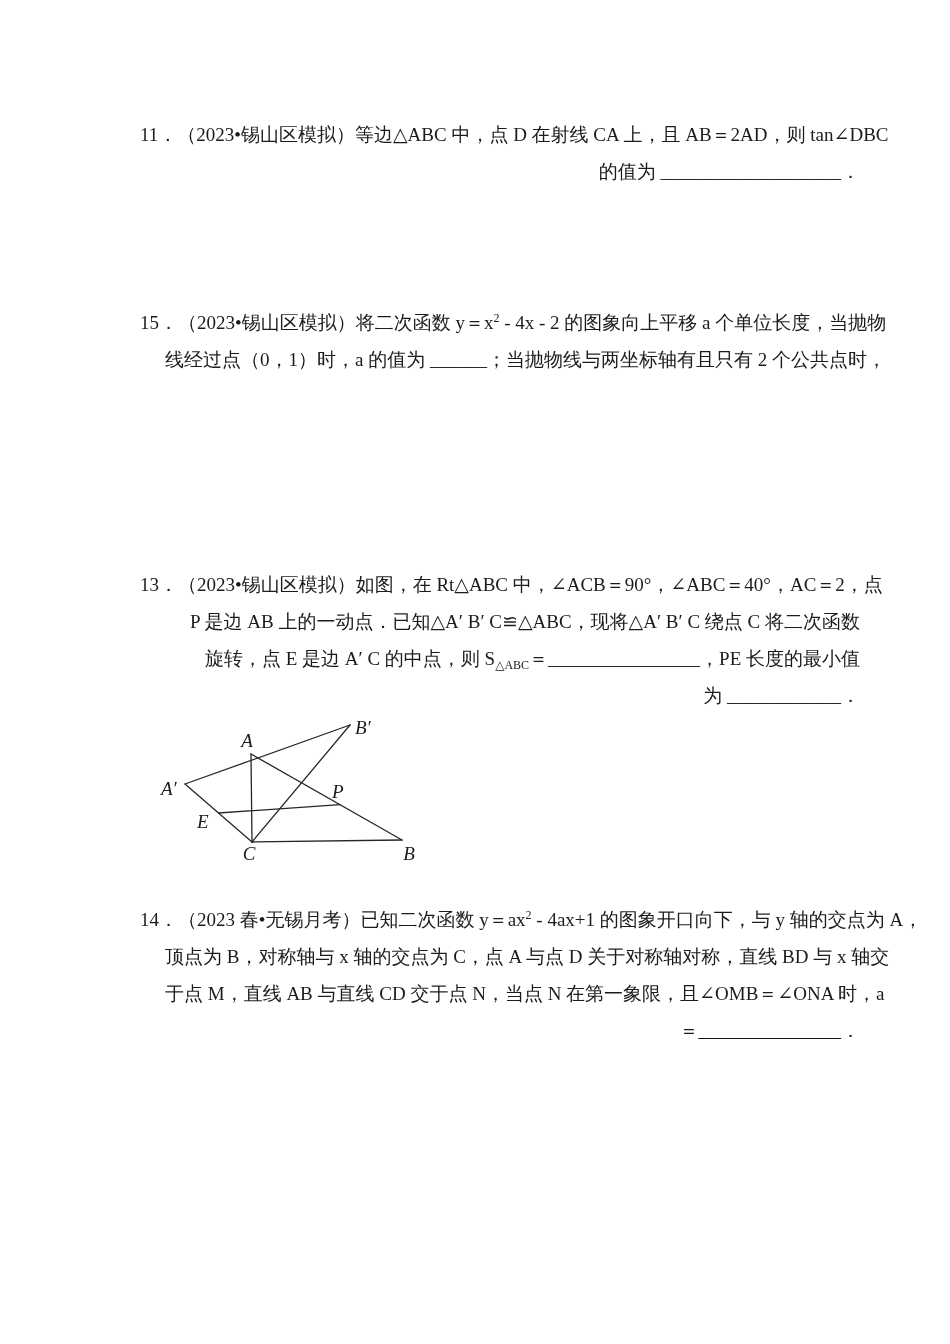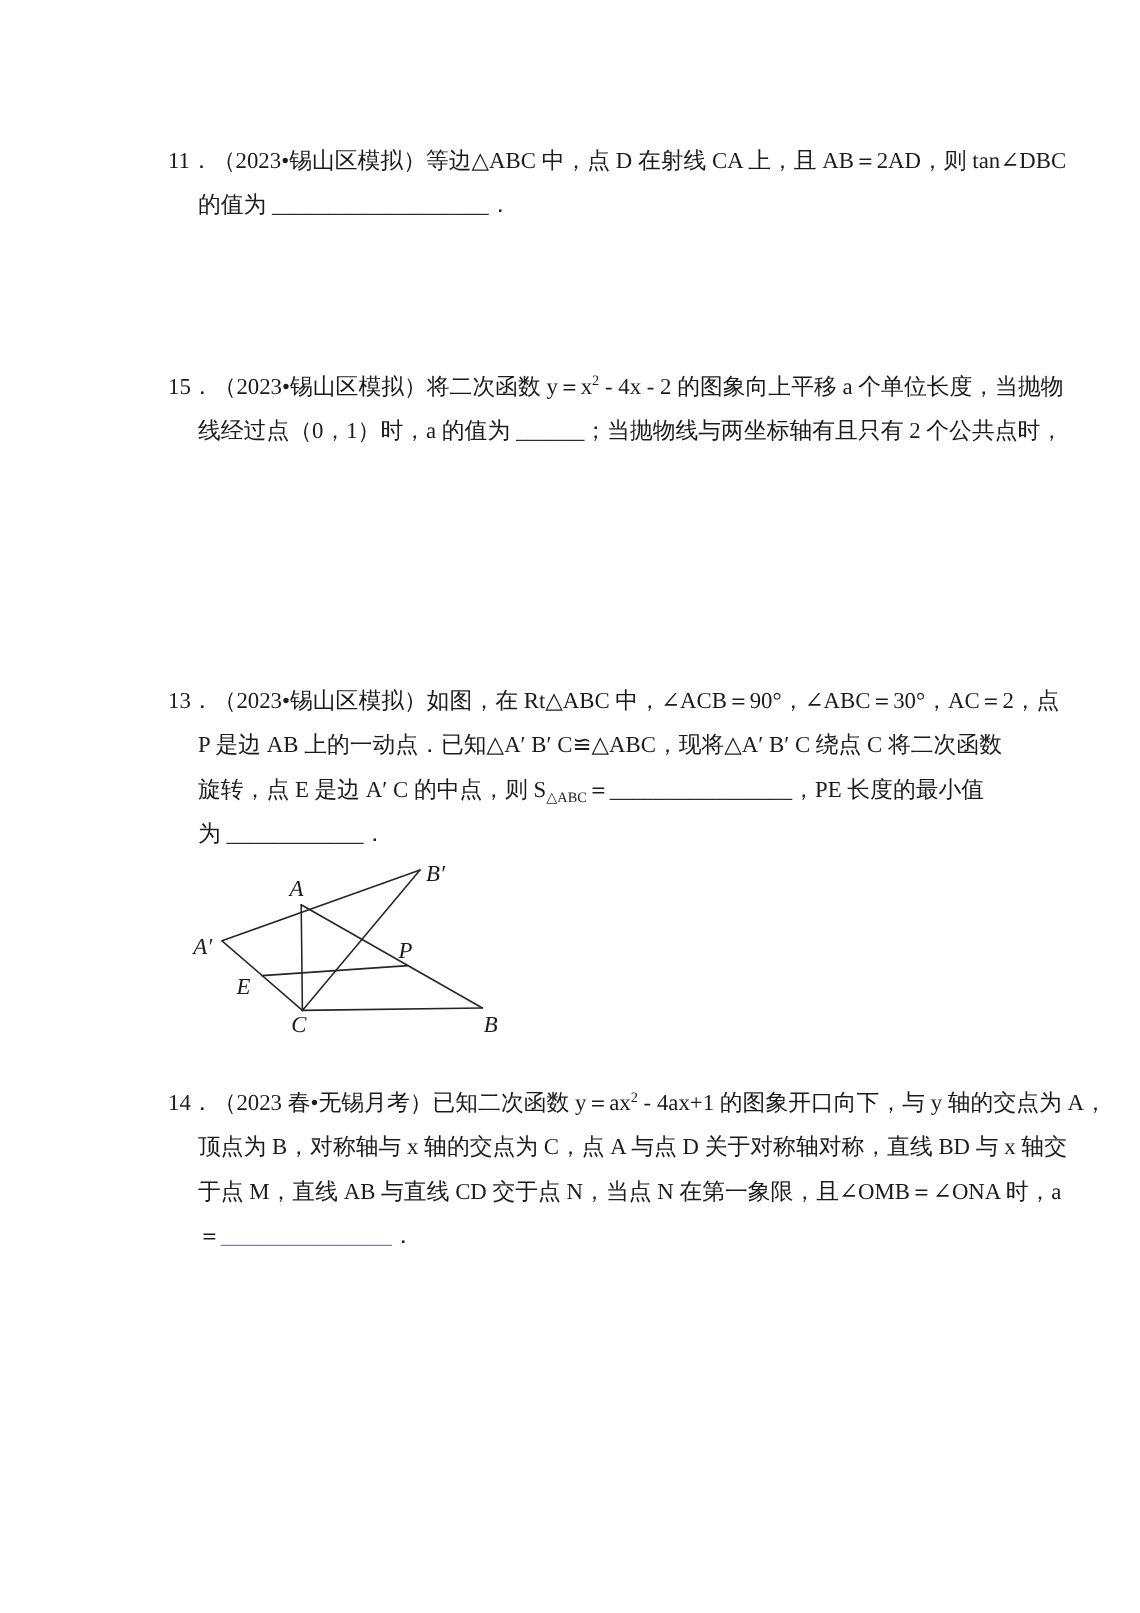--- a/index.html
+++ b/index.html
@@ -8,20 +8,21 @@
     background: #ffffff;
   }
   .page {
     position: relative;
     width: 950px;
     height: 1344px;
     background: #ffffff;
     font-family: "Liberation Serif", "DejaVu Serif", serif;
     color: #1b1b1b;
     overflow: hidden;
+    text-align: right;
   }
   .problem {
     position: absolute;
     left: 140px;
     width: 720px;
     font-size: 19px;
     line-height: 37px;
   }
   .line {
     white-space: nowrap;
@@ -37,21 +38,21 @@
     font-size: 12px;
     line-height: 0;
     vertical-align: 7px;
   }
   sub.sx {
     font-size: 12px;
     line-height: 0;
     vertical-align: -4px;
   }
   .gray-blank {
-    color: #8b5cf6;
+    color: #000000;
   }
   .figure-wrap {
     position: absolute;
     left: 155px;
     top: 700px;
     width: 280px;
     height: 175px;
   }
   .fig-label {
     font-family: "Liberation Serif", "DejaVu Serif", serif;
@@ -74,21 +75,21 @@
     <div class="line"><span class="num">11．</span><span>（2023•锡山区模拟）等边△ABC 中，点 D 在射线 CA 上，且 AB＝2AD，则 tan∠DBC</span></div>
     <div class="line cont"><span>的值为 ___________________．</span></div>
   </section>
 
   <section class="problem" style="top:304px">
     <div class="line"><span class="num">15．</span><span>（2023•锡山区模拟）将二次函数 y＝x</span><sup class="exp">2</sup><span> - 4x - 2 的图象向上平移 a 个单位长度，当抛物</span></div>
     <div class="line cont"><span>线经过点（0，1）时，a 的值为 ______；当抛物线与两坐标轴有且只有 2 个公共点时，</span></div>
   </section>
 
   <section class="problem" style="top:566px">
-    <div class="line"><span class="num">13．</span><span>（2023•锡山区模拟）如图，在 Rt△ABC 中，∠ACB＝90°，∠ABC＝30°，AC＝2，点</span></div>
+    <div class="line"><span class="num">13．</span><span>（2023•锡山区模拟）如图，在 Rt△ABC 中，∠ACB＝90°，∠ABC＝40°，AC＝2，点</span></div>
     <div class="line cont"><span>P 是边 AB 上的一动点．已知△A′ B′ C≌△ABC，现将△A′ B′ C 绕点 C 将二次函数</span></div>
     <div class="line cont"><span>旋转，点 E 是边 A′ C 的中点，则 S</span><sub class="sx">△ABC</sub><span>＝________________，PE 长度的最小值</span></div>
     <div class="line cont"><span>为 ____________．</span></div>
   </section>
 
   <div class="figure-wrap">
     <svg width="280" height="175" viewBox="0 0 280 175">
 
       <line x1="96" y1="54" x2="97" y2="142"></line>
       <line x1="97" y1="142" x2="247" y2="140"></line>

